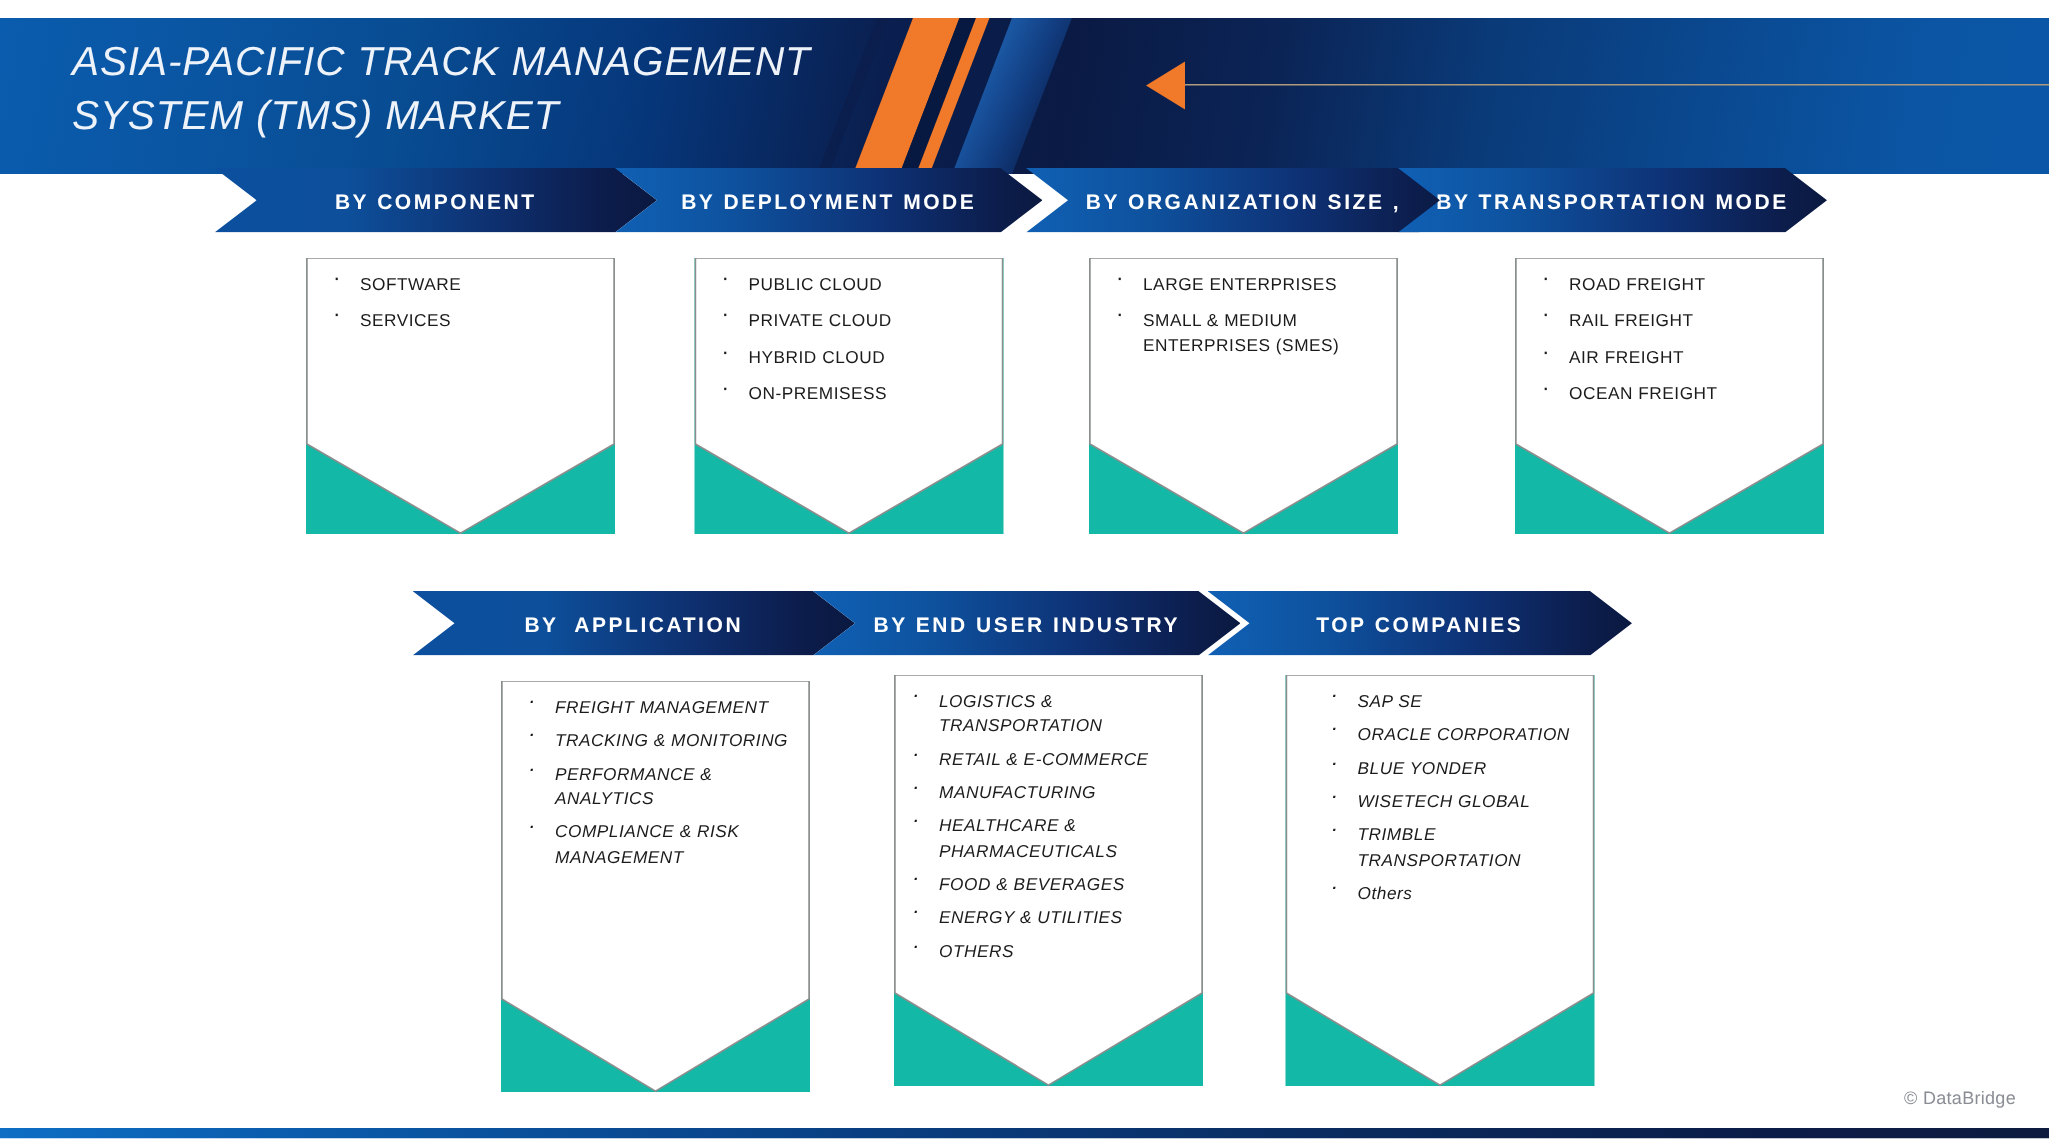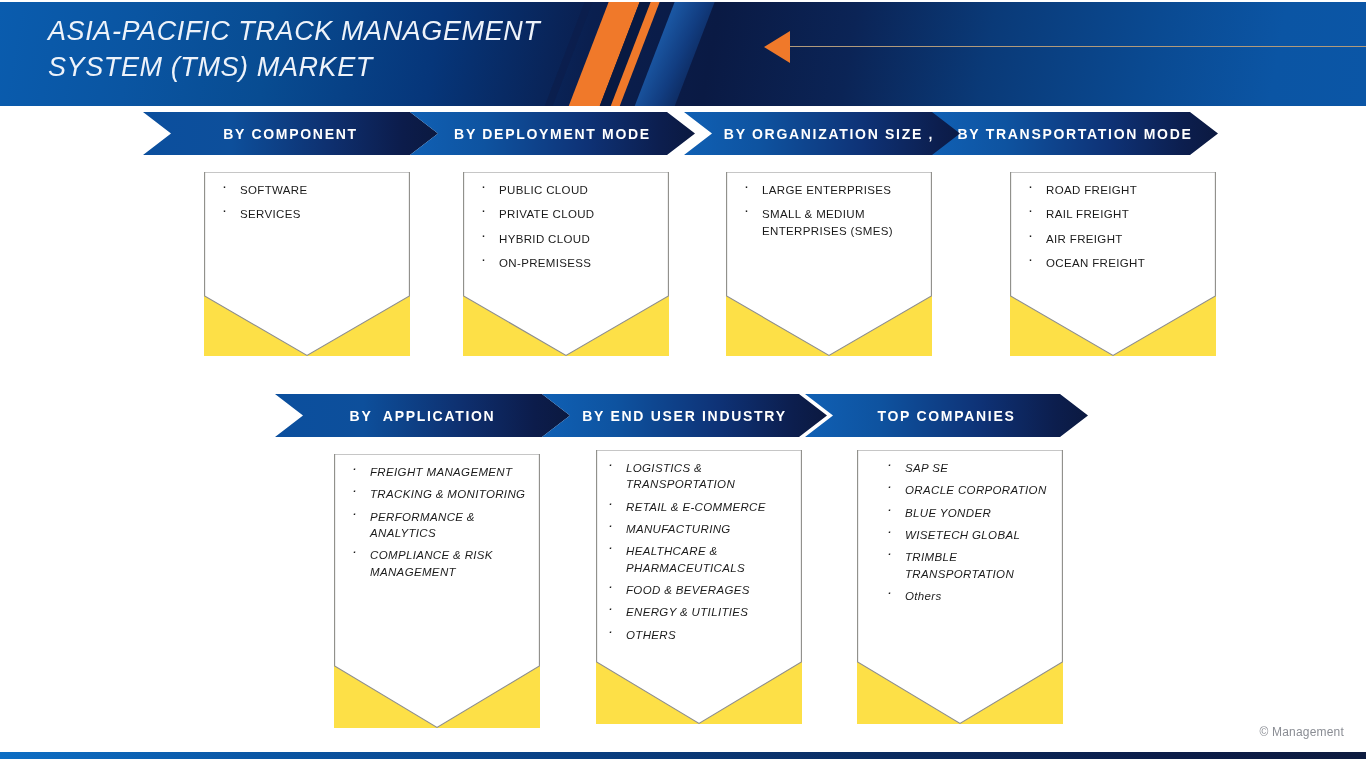--- a/index.html
+++ b/index.html
@@ -16,21 +16,21 @@
   #page {
     position: relative;
     width: 1366px;
     height: 759px;
     background: #ffffff;
   }
 
   
   #header-band {
     position: absolute;
-    left: 0; top: 2px;
+    left: 0; top: 12px;
     width: 1366px; height: 104px;
     overflow: hidden;
     background: linear-gradient(100deg,
         #0a5cae 0%,
         #0a55a2 10%,
         #084c92 20%,
         #06367a 32%,
         #0a1f4f 43%,
         #0a1a44 52%,
         #0b2456 62%,
@@ -121,21 +121,21 @@
   .banner.chev {
     clip-path: polygon(0 0, calc(100% - 28px) 0, 100% 50%,
                        calc(100% - 28px) 100%, 0 100%, 28px 50%);
   }
   .bgA { background: linear-gradient(90deg, #0b4f9e 0%, #0d4f9b 30%, #0e2f6e 64%, #0c1c4b 88%, #0b1940 100%); }
   .bgB { background: linear-gradient(90deg, #1060b4 0%, #0e53a0 26%, #0e3276 62%, #0c1e4e 88%, #0b1940 100%); }
 
   
   .card {
     position: absolute;
-    background: #fde047;
+    background: #14b8a6;
   }
   .card-shape {
     position: absolute;
     left: 0; top: 0;
     width: 100%; height: 100%;
   }
   .card-shape svg { display: block; width: 100%; height: 100%; }
 
   .bullets {
     position: absolute;
@@ -303,16 +303,16 @@
         <div class="bullet">SAP SE</div>
         <div class="bullet">ORACLE CORPORATION</div>
         <div class="bullet">BLUE YONDER</div>
         <div class="bullet">WISETECH GLOBAL</div>
         <div class="bullet">TRIMBLE TRANSPORTATION</div>
         <div class="bullet nocase">Others</div>
       </div>
     </div>
   </div>
 
-  <div id="footer-credit">© Management</div>
+  <div id="footer-credit">© DataBridge</div>
   <div id="footer-bar"></div>
 
 </div>
 
 </body></html>

